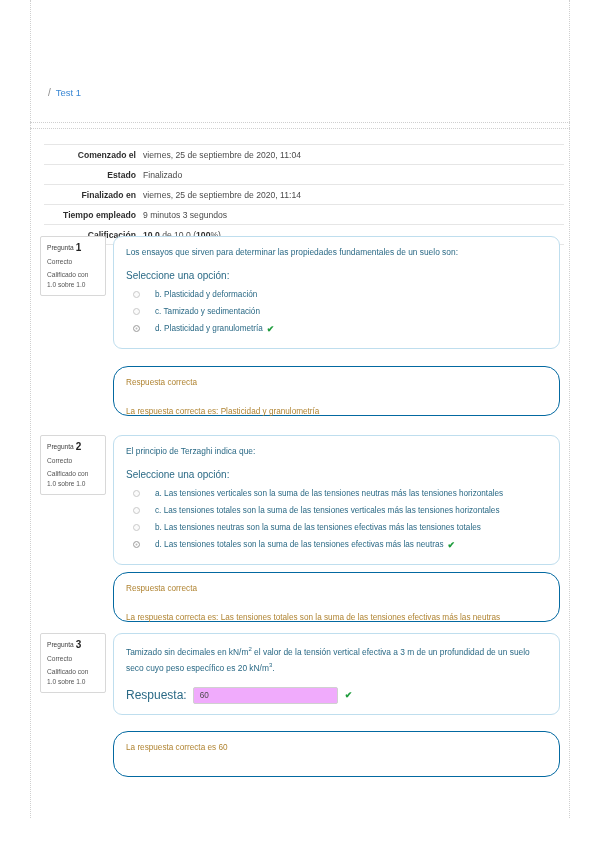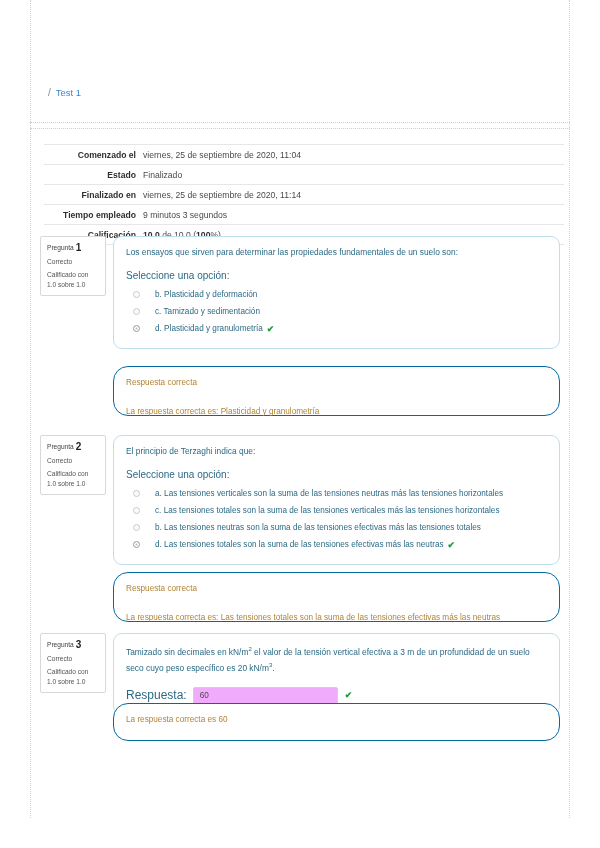--- a/index.html
+++ b/index.html
@@ -370,15 +370,15 @@
 
       <div class="answer-row">
         <span class="answer-label">Respuesta:</span>
         <input class="answer-input" type="text" readonly="" value="60" style="">
         <span class="tick">✔</span>
       </div>
     </div>
   </div>
 </div>
 
-<div class="feedback" style="left:113px; top:703px; width:447px; height:38px;">
+<div class="feedback" style="left:113px; top:731px; width:447px; height:46px;">
   <p>La respuesta correcta es 60</p>
 </div>
 
 </body></html>

